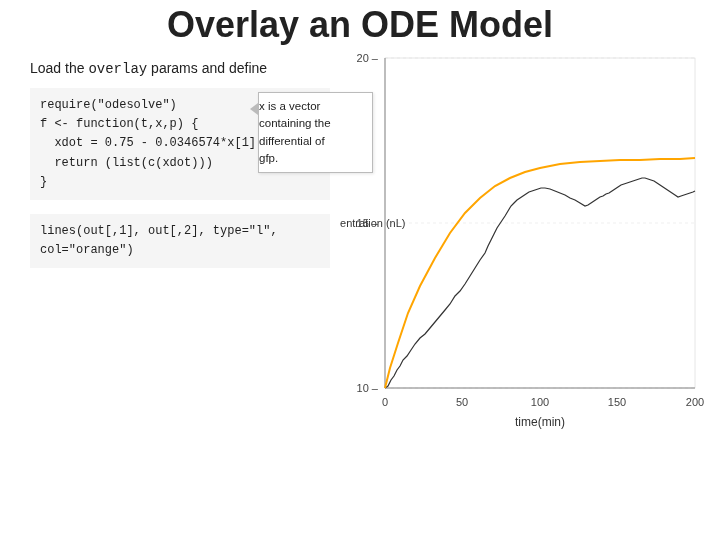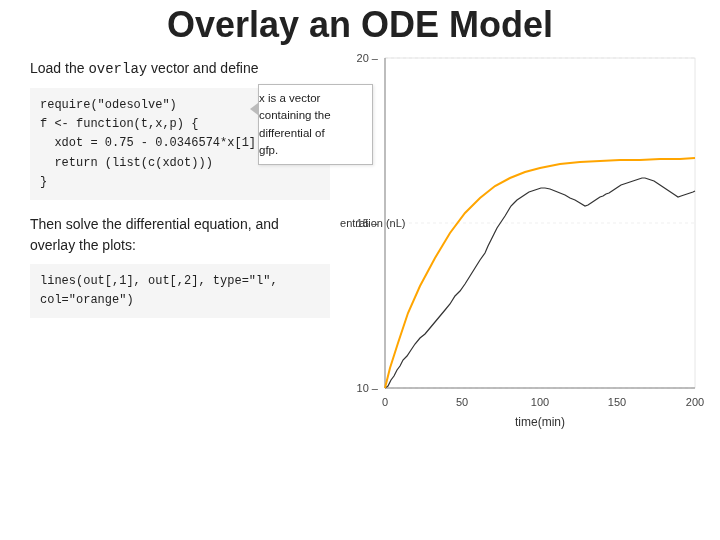--- a/index.html
+++ b/index.html
@@ -65,21 +65,21 @@
 
     .tooltip-box {
       position: absolute;
       background: #fff;
       border: 1px solid #bbb;
       padding: 5px 0;
       font-size: 11.5px;
       color: #222;
       line-height: 1.5;
       width: 115px;
-      top: 84px;
+      top: 92px;
       left: 258px;
       box-shadow: 1px 1px 3px rgba(0,0,0,0.1);
     }
 
     .tooltip-arrow {
       position: absolute;
       top: 103px;
       left: 250px;
       width: 0;
       height: 0;
@@ -111,33 +111,29 @@
     }
   </style>
 </head>
 <body>
 
 <div class="page-title">Overlay an ODE Model</div>
 
 <div class="content-area">
   <div class="left-col">
     <div class="section-text">
-      <span>Load the </span><span style="font-family:'Courier New',monospace;">overlay</span><span> vector and define</span><br>
+      <span>Load the </span><span style="font-family:'Courier New',monospace;">overlay</span><span> params and define</span><br>
     </div>
     <div class="code-block">require("odesolve")
 f &lt;- function(t,x,p) {
   xdot = 0.75 - 0.0346574*x[1]
   return (list(c(xdot)))
 }</div>
 
     <div class="then-section">
-      <div class="section-text">
-        <span>Then solve the differential equation, and</span><br>
-        <span>overlay the plots:</span>
-      </div>
       <div class="code-block2">lines(out[,1], out[,2], type="l",
 col="orange")</div>
     </div>
   </div>
 
   <div class="right-col">
     <div class="chart-container">
       <svg class="chart" viewBox="0 0 380 390">
 
         <rect x="45" y="10" width="310" height="330" fill="white" stroke="#ccc" stroke-width="0.5"></rect>

